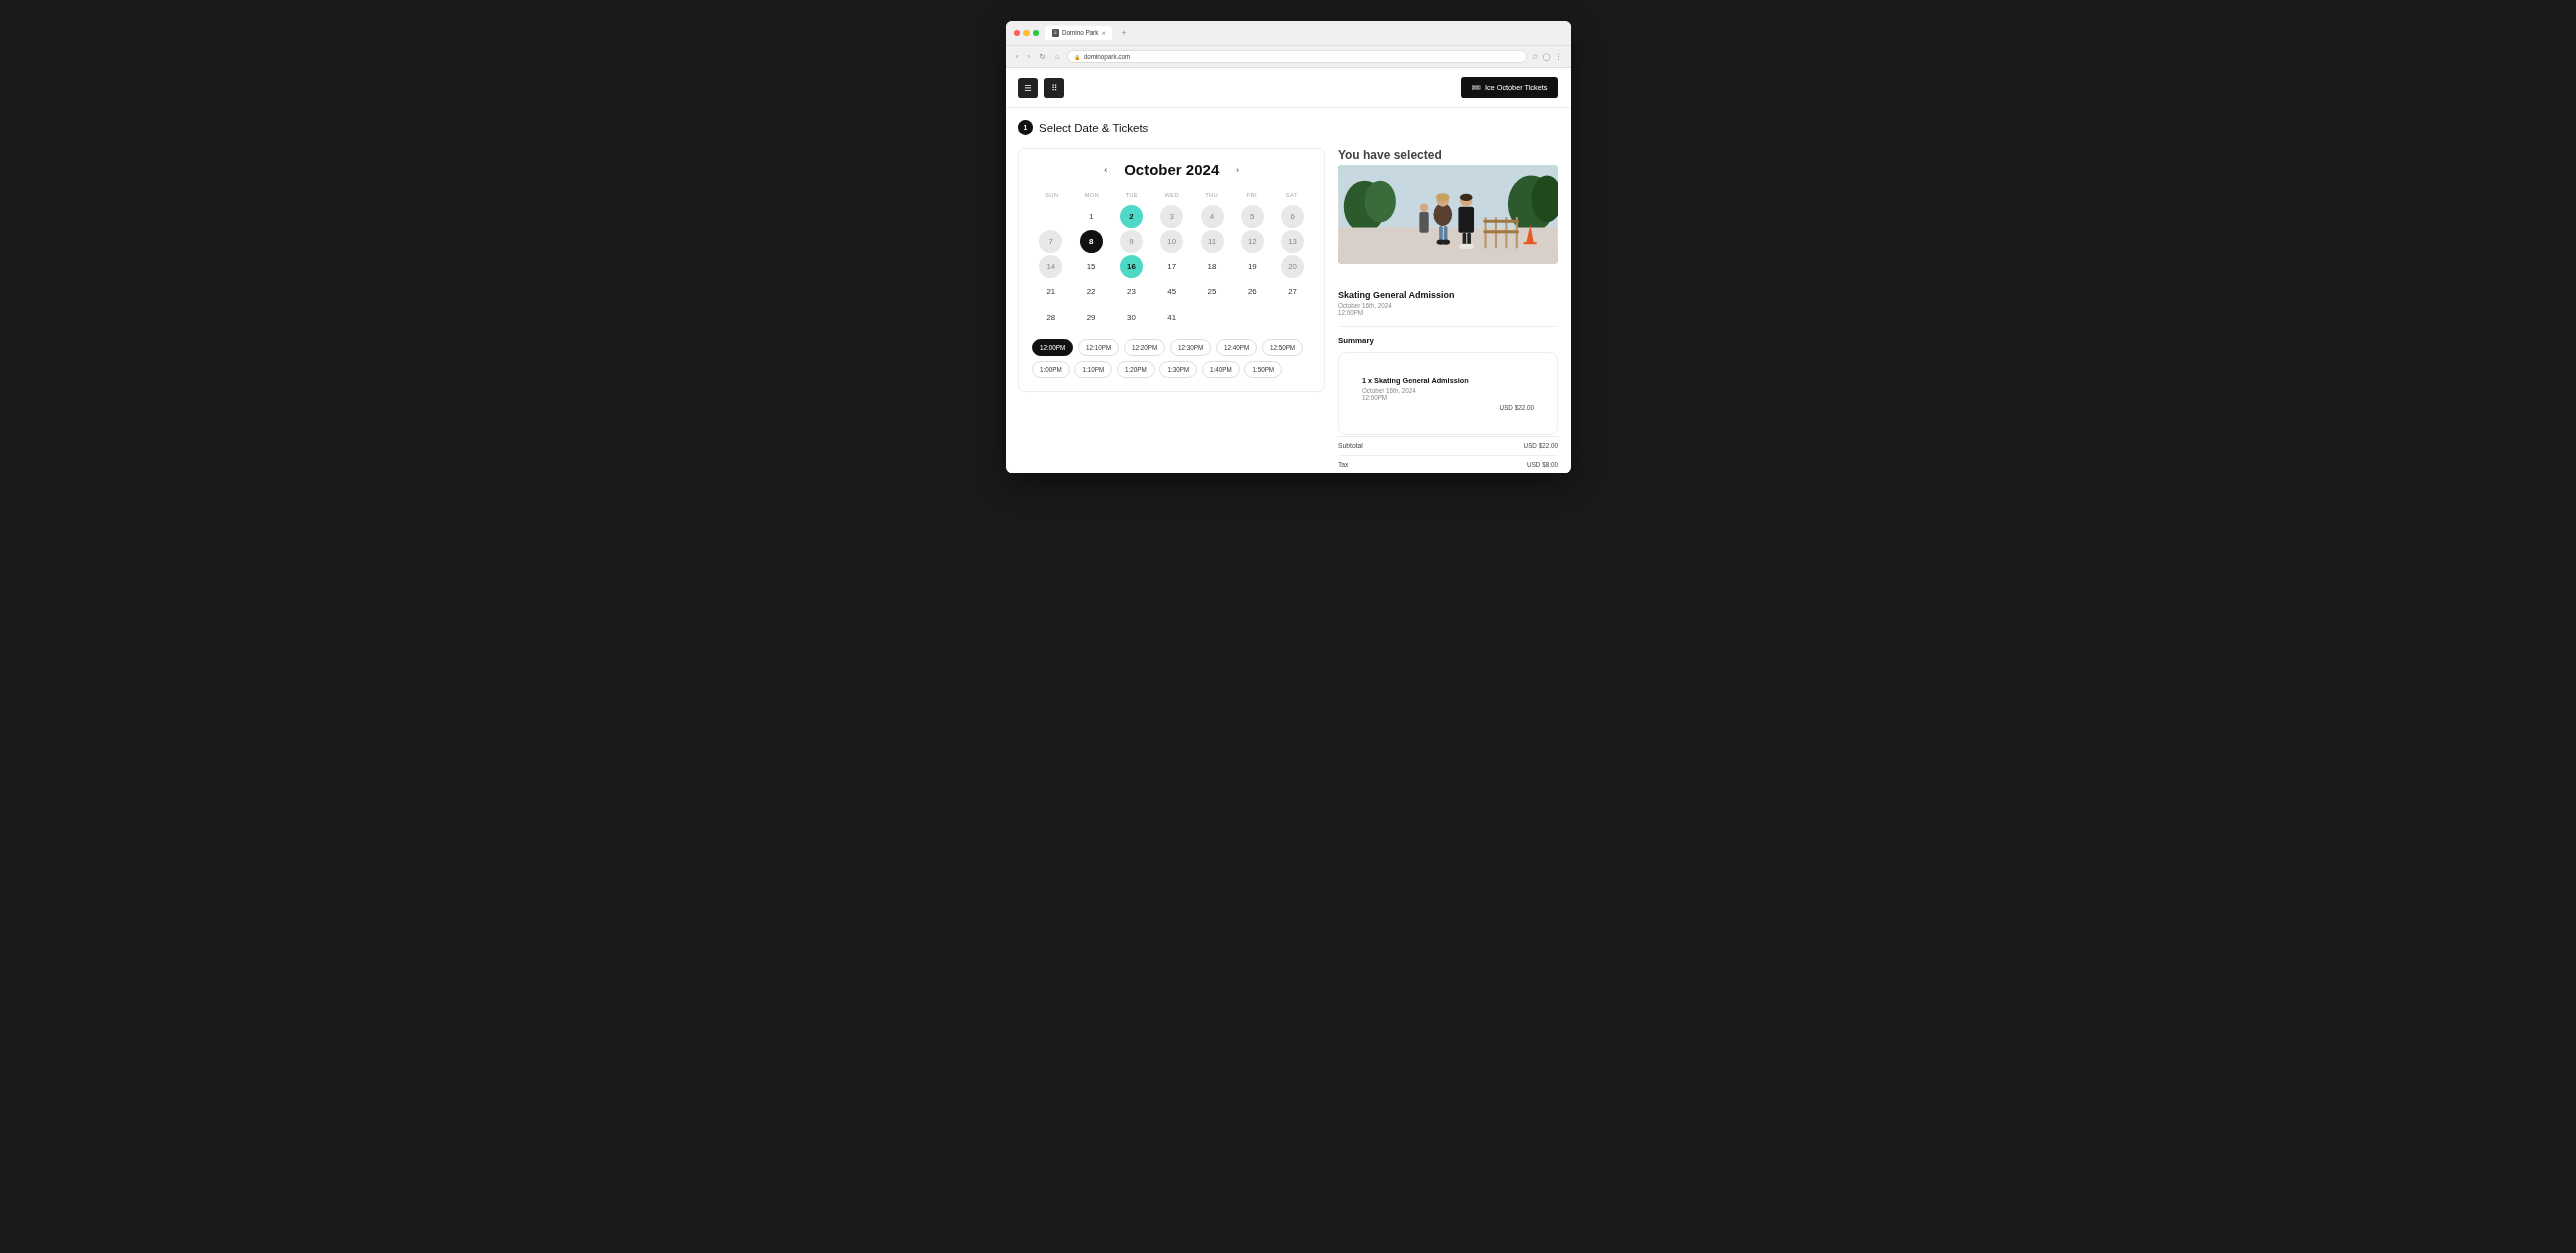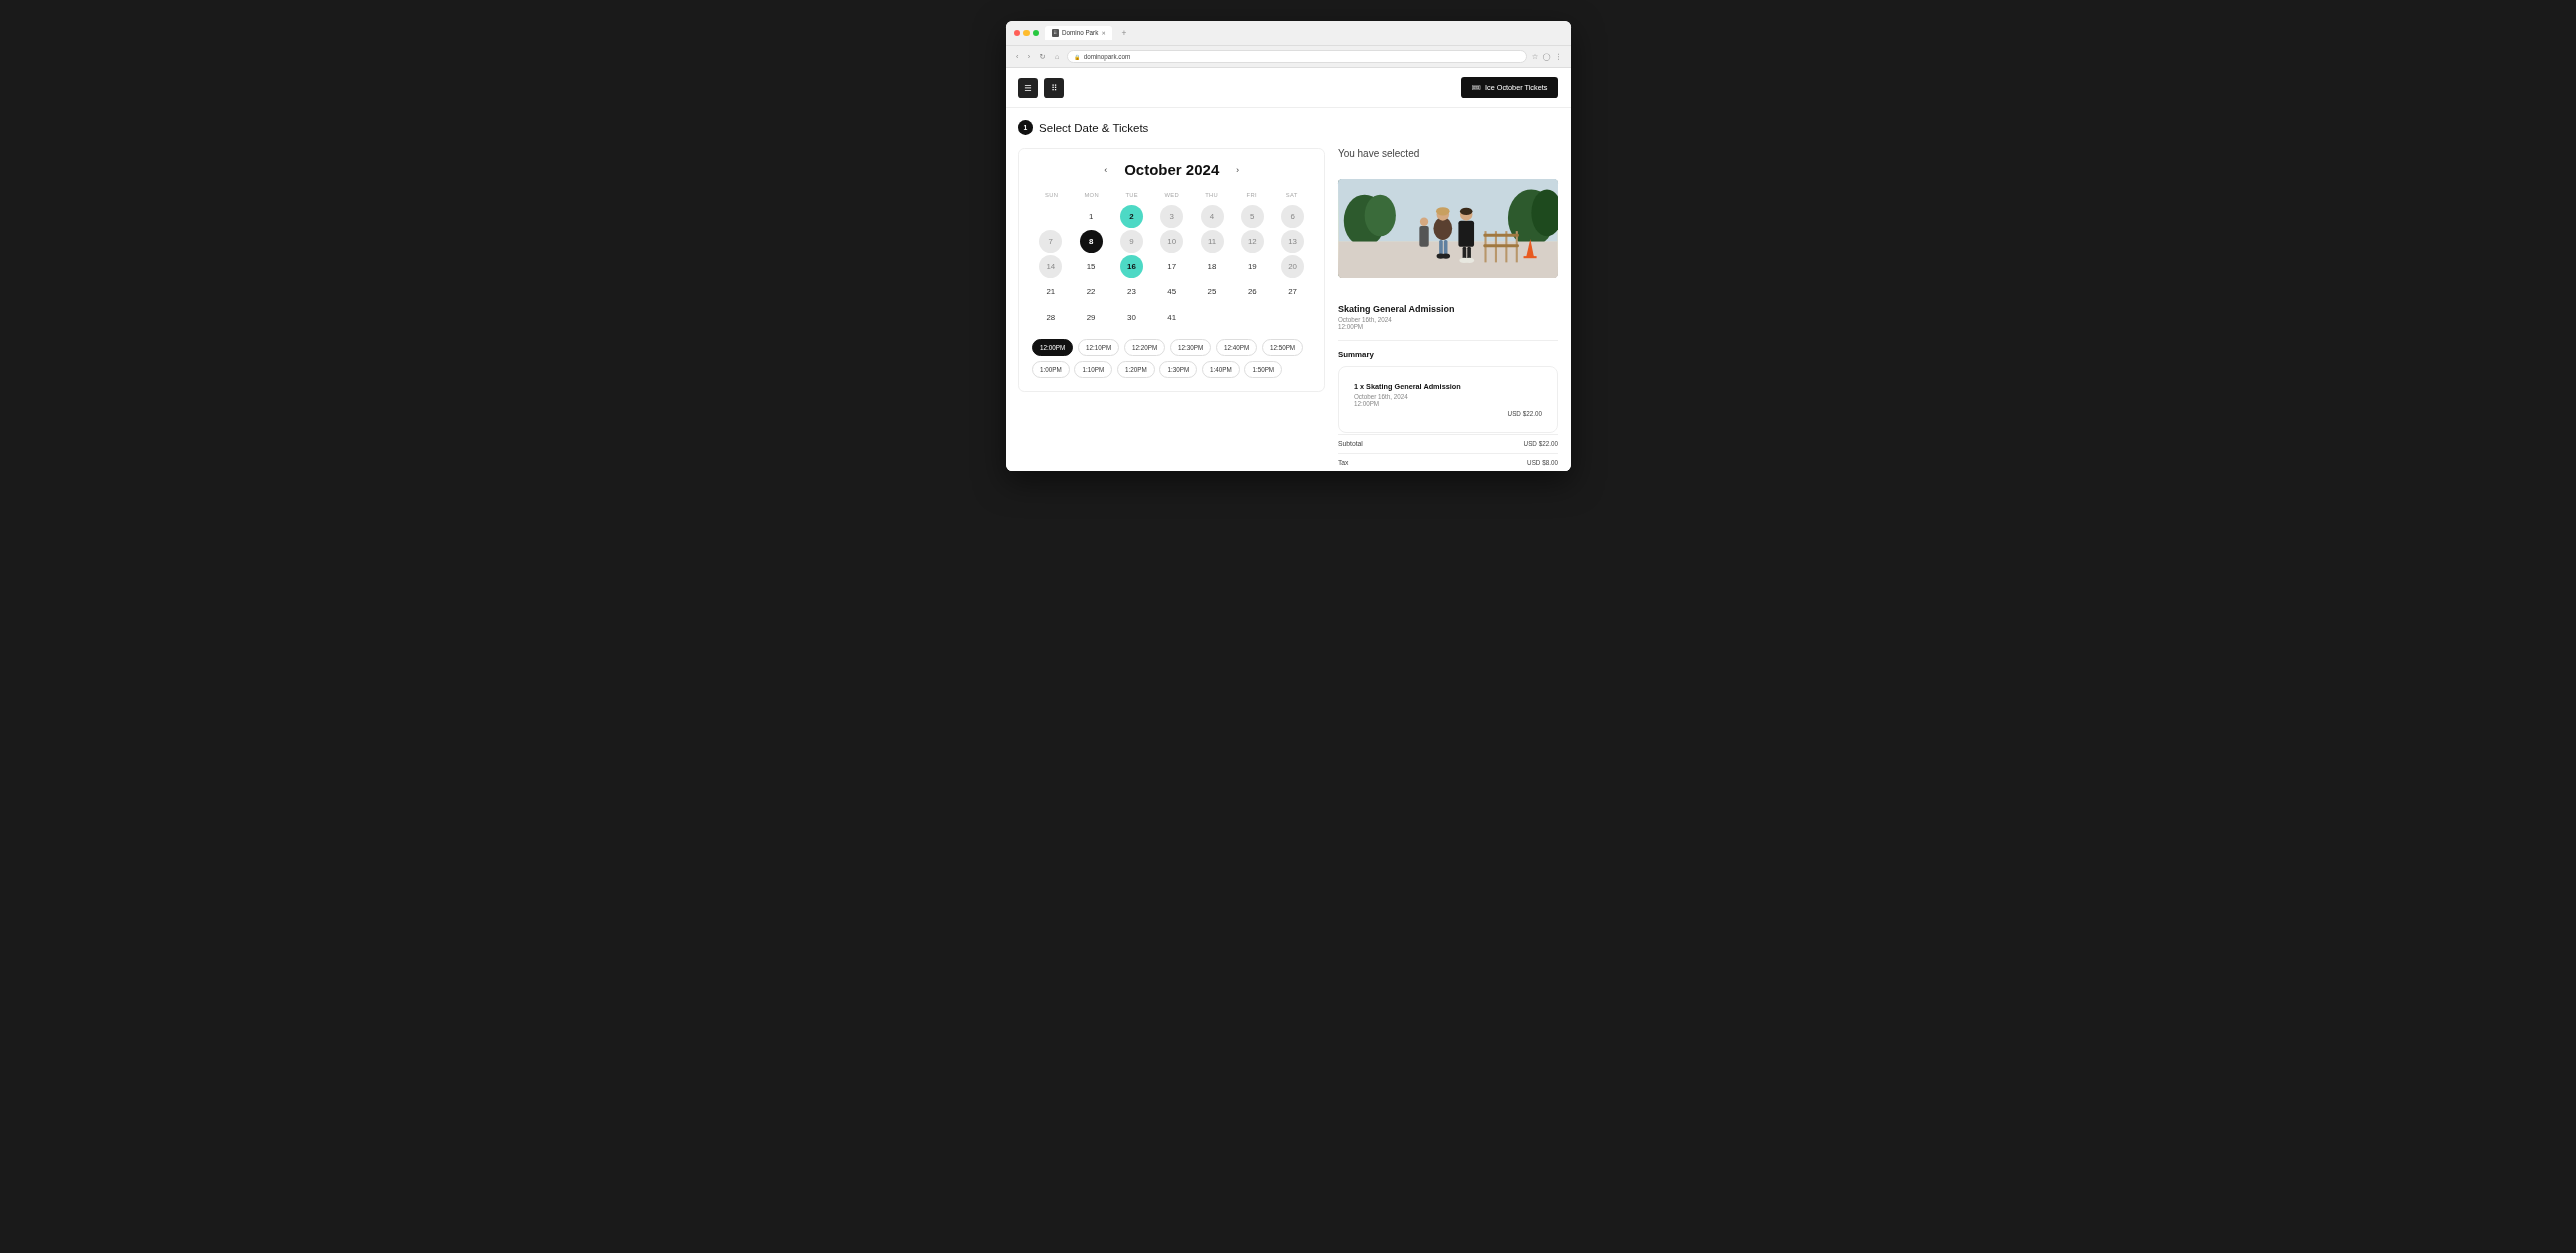--- a/index.html
+++ b/index.html
@@ -334,23 +334,24 @@
       border-color: #111;
     }
 
     
     .right-panel {
       width: 220px;
       flex-shrink: 0;
     }
 
     .you-selected-label {
-      font-size: 10px;
+      font-size: 12px;
       color: #444;
-      margin-bottom: 20px;
+      margin-bottom: 3px;
+      font-weight: bold;
     }
 
     .venue-image {
       width: 100%;
       height: 99px;
       border-radius: 4.2px;
       object-fit: cover;
       background: linear-gradient(135deg, #2a4a2a 0%, #5a7a5a 30%, #8a9a8a 60%, #b0b0b0 100%);
       margin-bottom: 7.3px;
       overflow: hidden;
@@ -390,21 +391,21 @@
     .summary-label {
       font-size: 7.9px;
       font-weight: 700;
       color: #111;
       margin-bottom: 7.3px;
     }
 
     .summary-card {
       border: 0.5px solid #eee;
       border-radius: 8px;
-      padding: 15px;
+      padding: 23px;
       margin-bottom: 1px;
     }
 
     .summary-item-title {
       font-size: 7.3px;
       font-weight: 700;
       color: #111;
       margin-bottom: 2.1px;
     }
 

